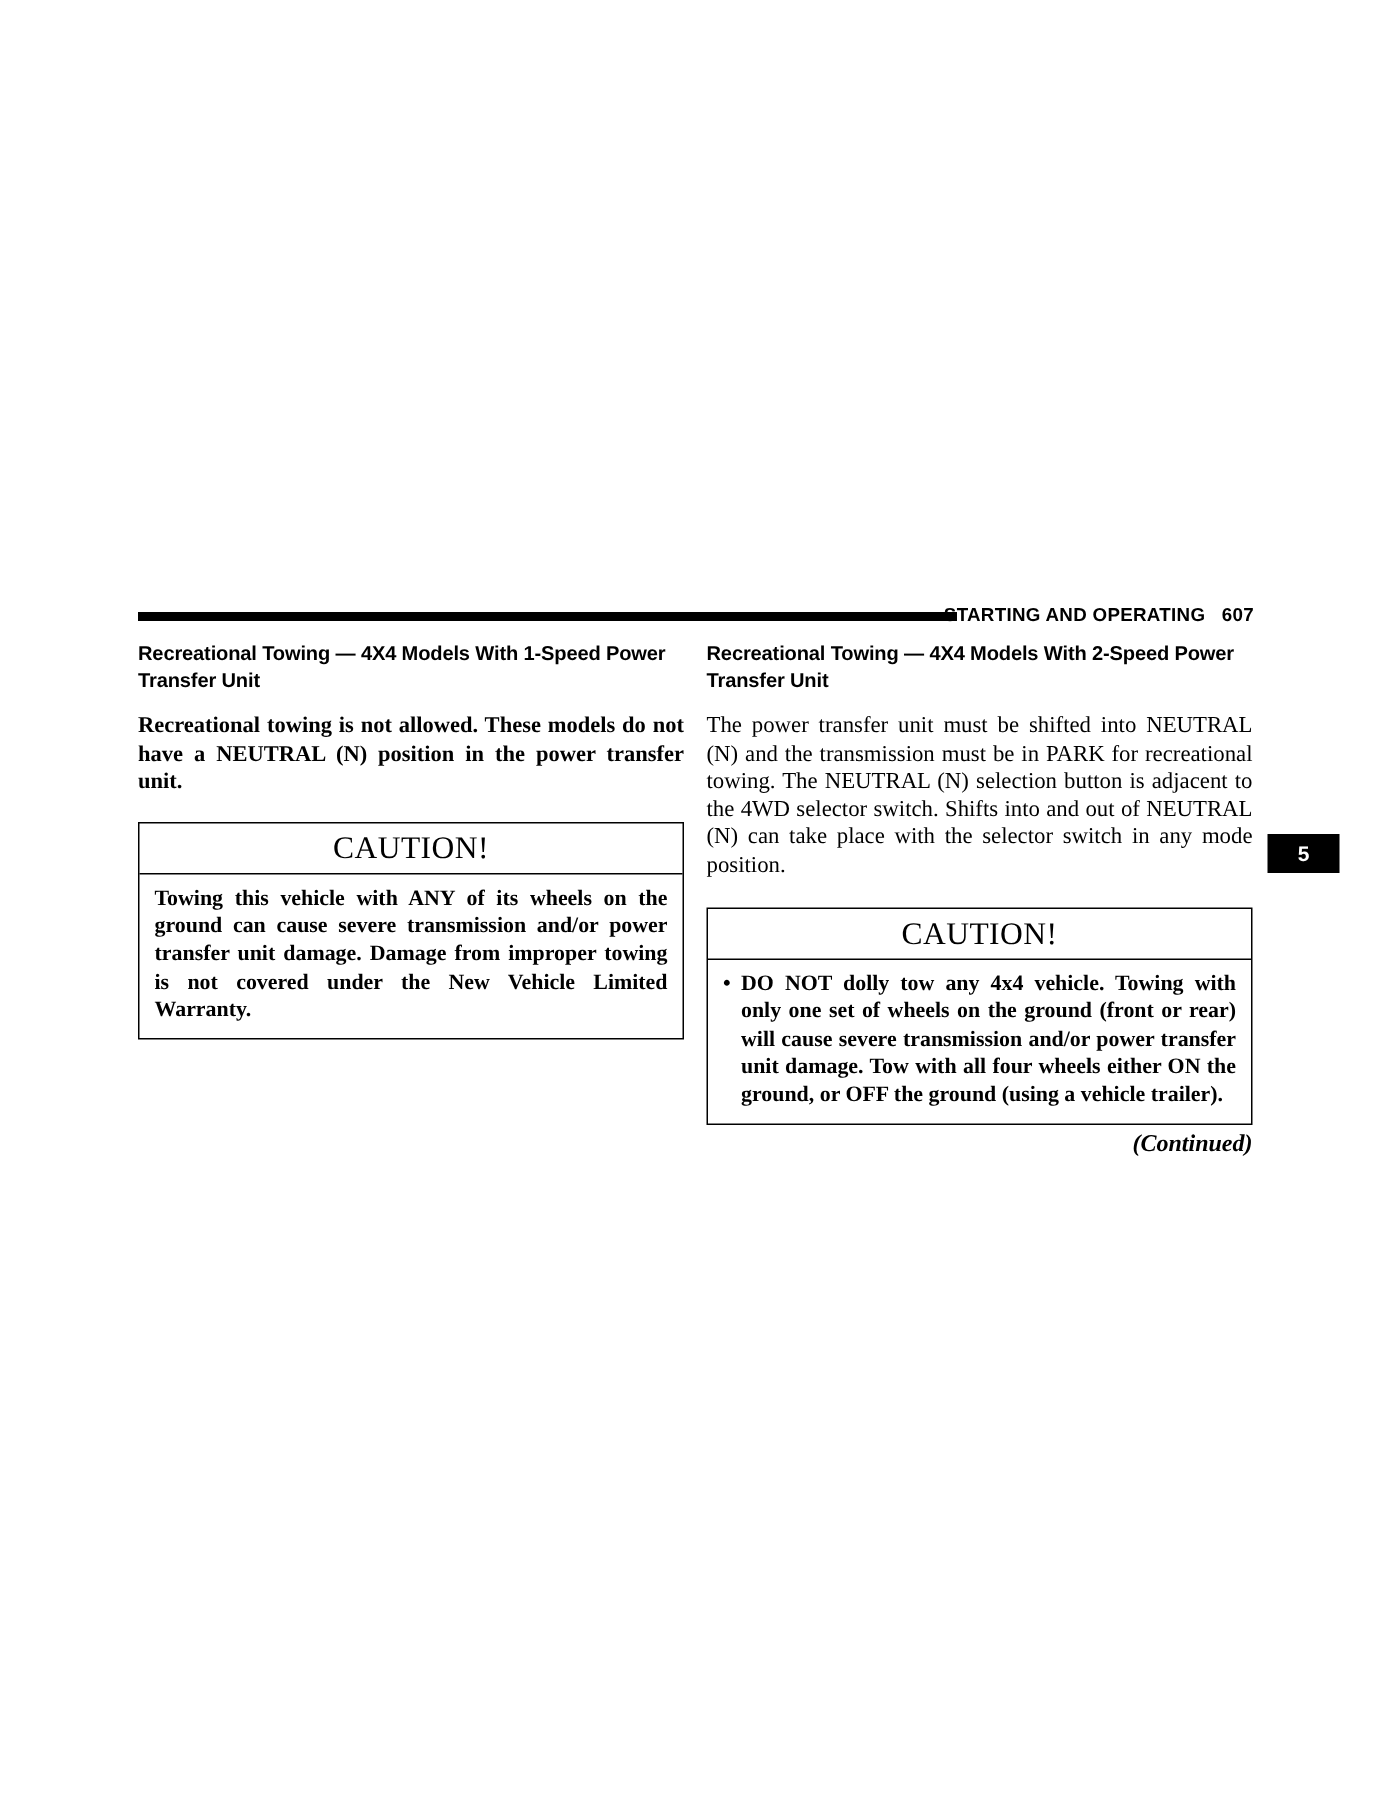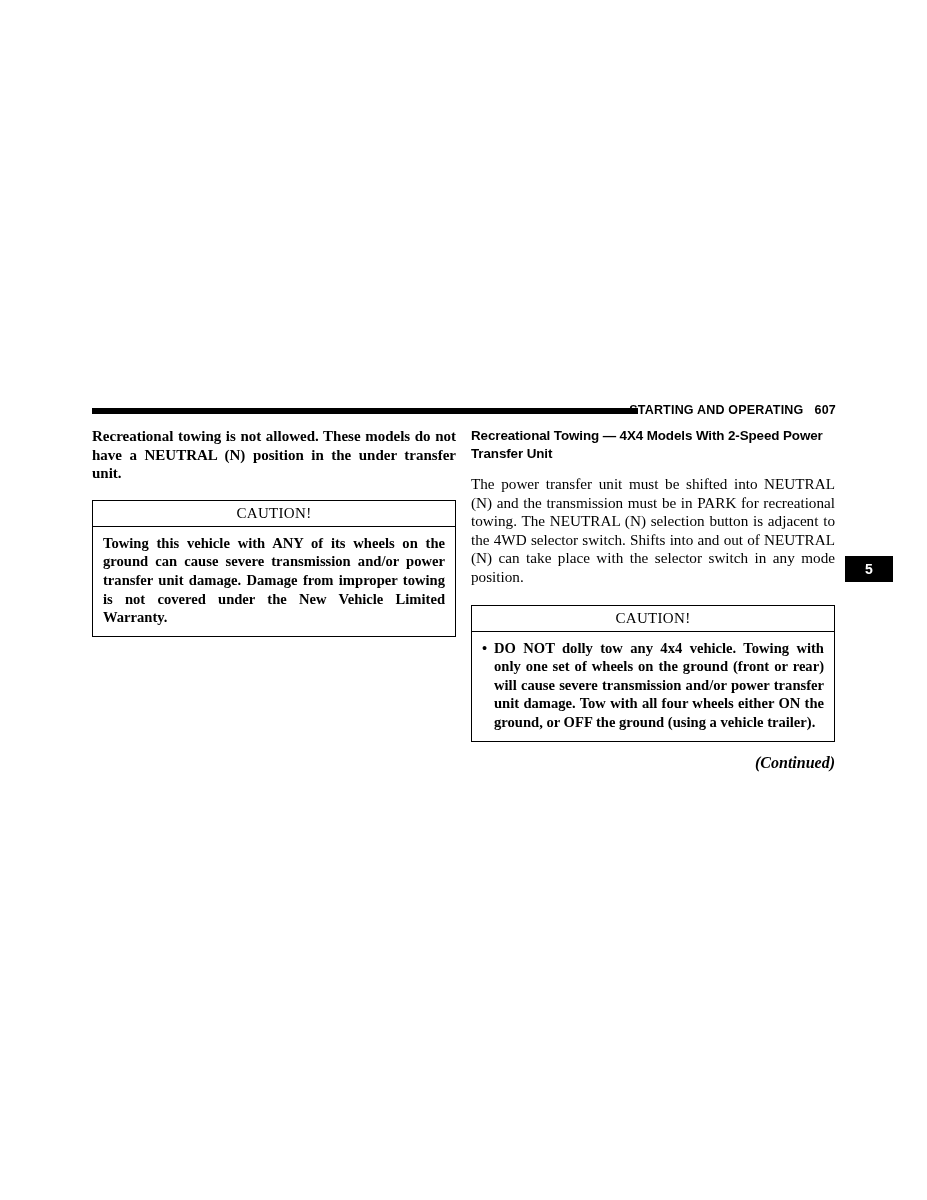--- a/index.html
+++ b/index.html
@@ -103,21 +103,21 @@
     line-height: 18.6px;
   }
   .note-label { font-weight: bold; }
 
   
   .caution-box {
     border: 1.2px solid #000000;
     margin-top: 17px;
   }
   .caution-title {
-    font-size: 15px;
+    font-size: 21px;
     text-align: center;
     padding: 4px 0 4px 0;
     border-bottom: 1.2px solid #000000;
     letter-spacing: 0.3px;
   }
   .caution-body {
     padding: 7px 10px 9px 10px;
     font-size: 14.6px;
     font-weight: bold;
     line-height: 18.6px;
@@ -161,21 +161,22 @@
     <div class="header-text">
       <span>STARTING AND OPERATING</span><span class="page-num">607</span>
     </div>
   </div>
 
   <div class="chapter-tab">
     <span>5</span>
   </div>
 
   <div class="col col-left">
-    <p class="body bold">Recreational towing is not allowed. These models do not have a NEUTRAL (N) position in the under transfer unit.</p>
+    <h2 class="section-title">Recreational Towing — 4X4 Models With 1-Speed Power Transfer Unit</h2>
+    <p class="body bold">Recreational towing is not allowed. These models do not have a NEUTRAL (N) position in the power transfer unit.</p>
     <div class="caution-box">
       <div class="caution-title">CAUTION!</div>
       <div class="caution-body">Towing this vehicle with ANY of its wheels on the ground can cause severe transmission and/or power transfer unit damage. Damage from improper towing is not covered under the New Vehicle Limited Warranty.</div>
     </div>
   </div>
 
   <div class="col col-right">
     <h2 class="section-title">Recreational Towing — 4X4 Models With 2-Speed Power Transfer Unit</h2>
     <p class="body last">The power transfer unit must be shifted into NEUTRAL (N) and the transmission must be in PARK for recreational towing. The NEUTRAL (N) selection button is adjacent to the 4WD selector switch. Shifts into and out of NEUTRAL (N) can take place with the selector switch in any mode position.</p>
     <div class="caution-box">

